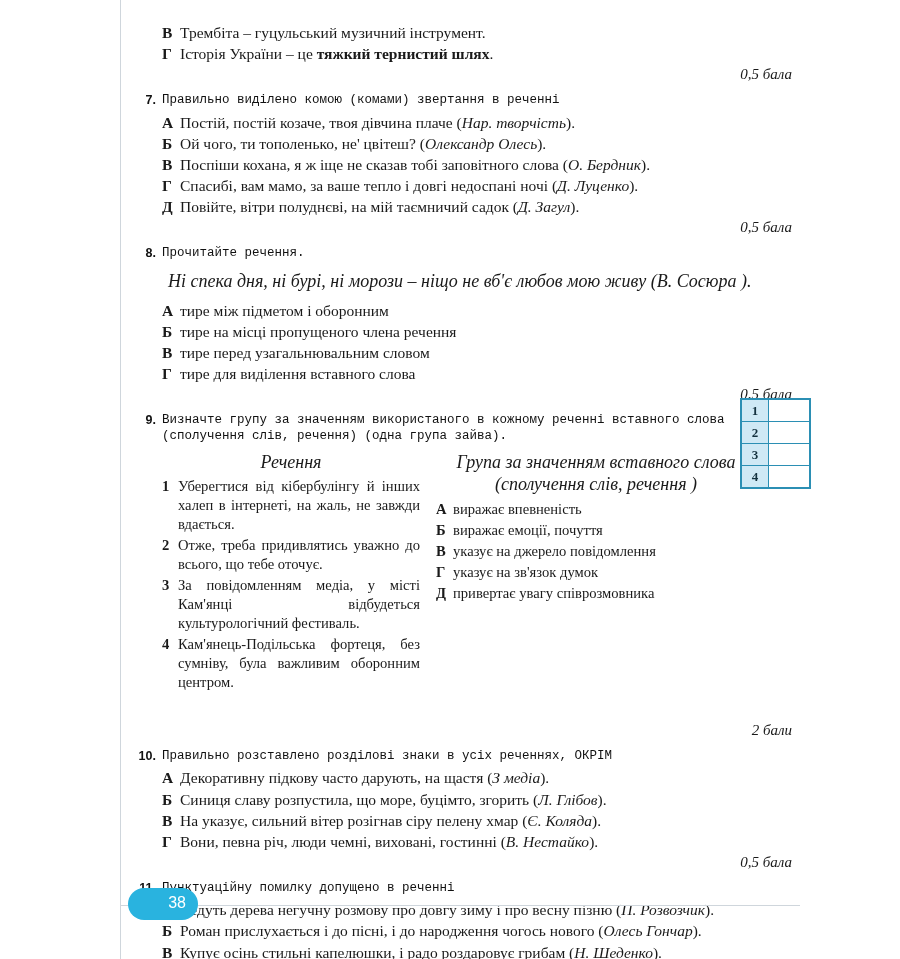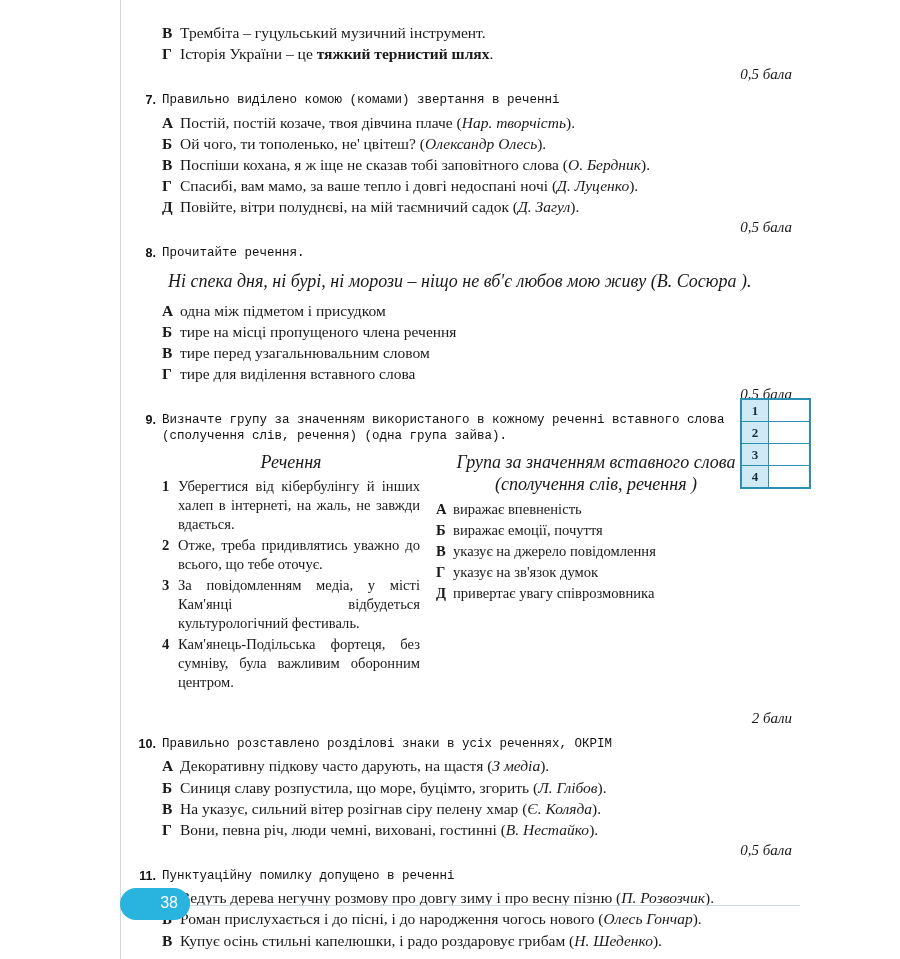--- a/index.html
+++ b/index.html
@@ -160,21 +160,21 @@
     background: #cfe9f5;
     color: #14323f;
   }
   table.answergrid td.blank {
     width: 40px;
     background: #ffffff;
   }
 
   .page-number {
     position: absolute;
-    left: 120px;
+    left: 128px;
     top: 888px;
     width: 70px;
     height: 32px;
     background: #29b3df;
     border-radius: 16px;
   }
   .page-number span {
     position: absolute;
     right: 12px;
     top: 6px;
@@ -243,21 +243,21 @@
 
     <div class="q-block">
       <div class="q-head">
         <span class="q-num">8.</span>
         <span class="q-text">Прочитайте речення.</span>
       </div>
       <div class="quote">Ні спека дня, ні бурі, ні морози – ніщо не вб'є любов мою живу (В. Сосюра ).</div>
       <div class="options">
         <div class="opt">
           <span class="opt-letter">А</span>
-          <span class="opt-body">одна між підметом і присудком</span>
+          <span class="opt-body">тире між підметом і оборонним</span>
         </div>
         <div class="opt">
           <span class="opt-letter">Б</span>
           <span class="opt-body">тире на місці пропущеного члена речення</span>
         </div>
         <div class="opt">
           <span class="opt-letter">В</span>
           <span class="opt-body">тире перед узагальнювальним словом</span>
         </div>
         <div class="opt">
@@ -313,21 +313,21 @@
             <span class="m-letter">Г</span>
             <span class="m-body">указує на зв'язок думок</span>
           </div>
           <div class="m-item">
             <span class="m-letter">Д</span>
             <span class="m-body">привертає увагу співрозмовника</span>
           </div>
         </div>
       </div>
 
-      <div class="points" style="margin-top:16px;">2 бали</div>
+      <div class="points" style="margin-top:28px;">2 бали</div>
     </div>
 
     <div class="q-block">
       <div class="q-head">
         <span class="q-num">10.</span>
         <span class="q-text">Правильно розставлено розділові знаки в усіх реченнях, ОКРІМ</span>
       </div>
       <div class="options">
         <div class="opt">
           <span class="opt-letter">А</span>

